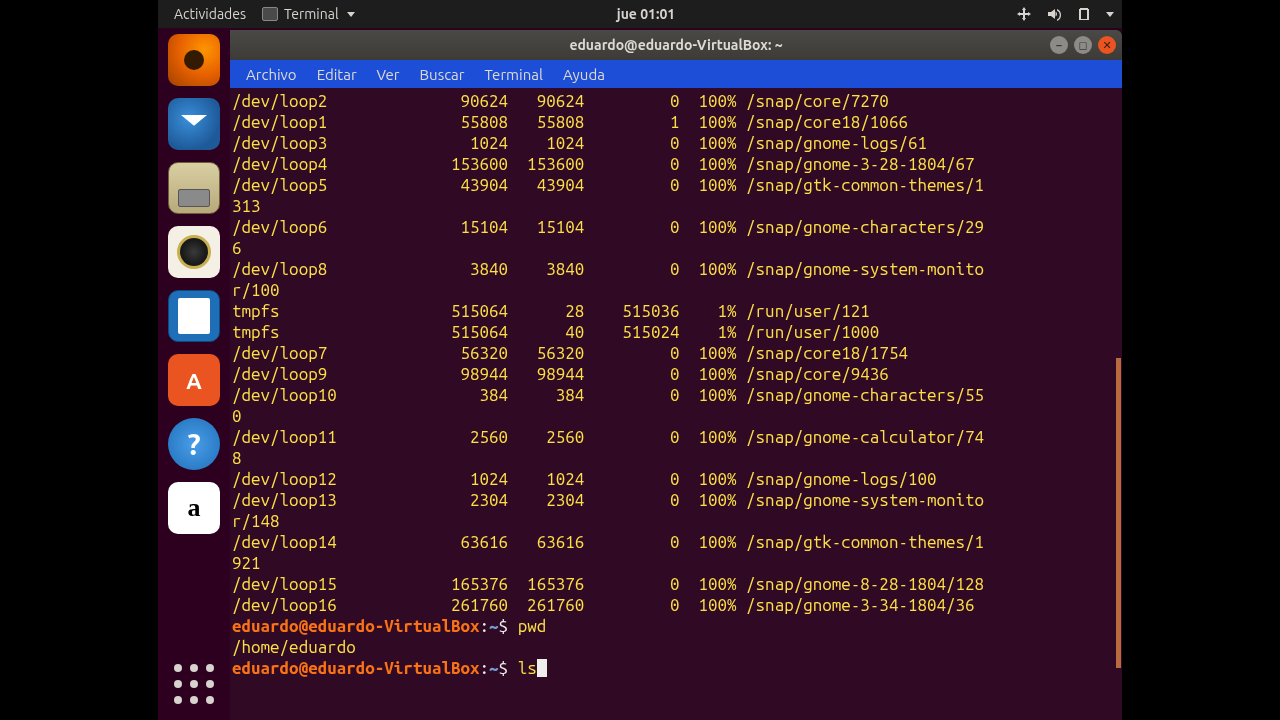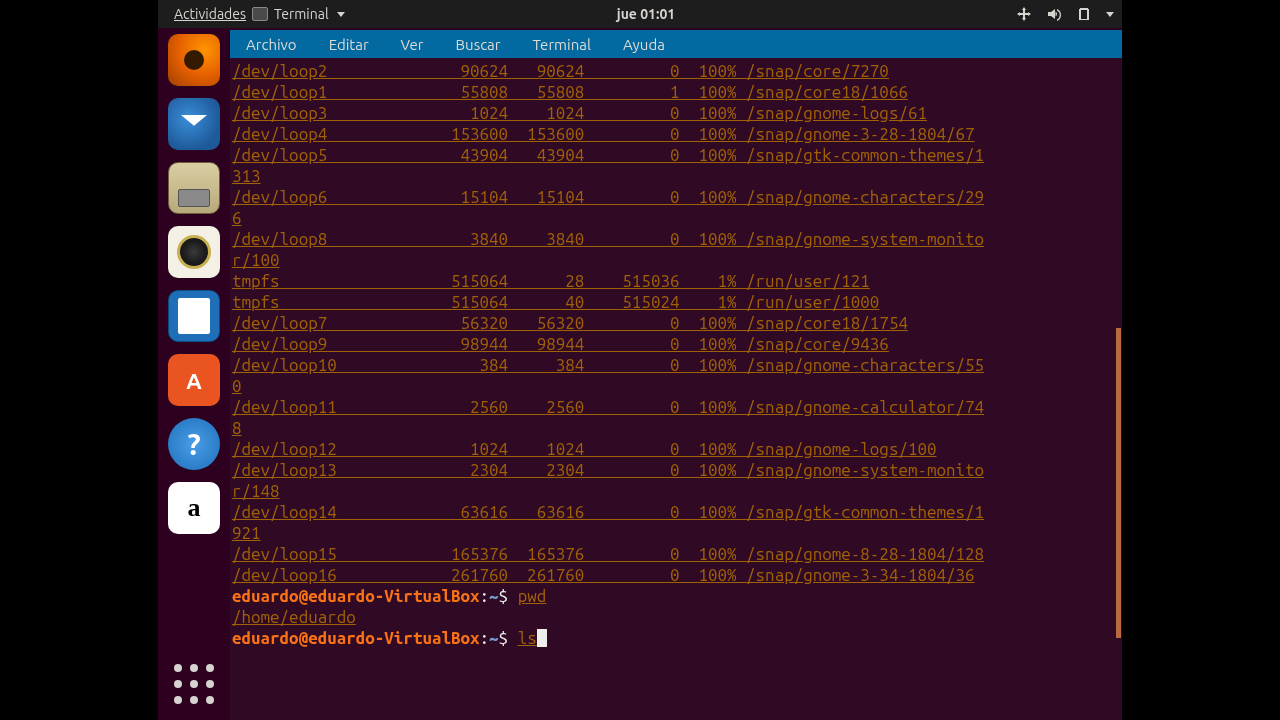--- a/index.html
+++ b/index.html
@@ -23,21 +23,21 @@
   .topbar {
     height: 28px;
     background: #1d1d1d;
     color: #d7d3cf;
     display: flex;
     align-items: center;
     font-size: 14px;
     padding: 0 8px;
     position: relative;
   }
-  .topbar .activities { margin-left: 8px; margin-right: 6px; cursor: pointer; text-decoration: underline;}
+  .topbar .activities { margin-left: 8px; margin-right: 16px; cursor: pointer;}
   .topbar .appmenu { display: flex; align-items: center; gap: 6px; cursor: pointer;}
   .topbar .appmenu .term-icon {
     width: 16px; height: 14px; background: #4a4a4a; border:1px solid #888; border-radius:2px;
     display:inline-block;
   }
   .topbar .appmenu .caret {
     width:0;height:0;border-left:4px solid transparent;border-right:4px solid transparent;border-top:5px solid #d7d3cf;
     margin-left:2px;
   }
   .topbar .clock {
@@ -162,27 +162,27 @@
     display: flex; align-items: center; justify-content: center;
     cursor: pointer;
     font-size: 11px;
     color: #3a3a3a;
   }
   .winbtn.min { background: #8c8b87; }
   .winbtn.max { background: #8c8b87; }
   .winbtn.close { background: #e95420; color:#3a1a0a;}
   .menubar {
     height: 28px;
-    background: #0369a1;
+    background: #1d4ed8;
     display: flex;
     align-items: center;
     padding-left: 6px;
     color: #dfdbd2;
     font-size: 15px;
-    gap: 12px;
+    gap: 0;
   }
   .menubar .mitem { padding: 4px 10px; cursor: pointer; }
   .termbody {
     flex: 1;
     background: #300a24;
     color: #eeeeec;
     font-family: "Ubuntu Mono", "DejaVu Sans Mono", monospace;
     font-size: 17px;
     line-height: 21px;
     padding: 2px 2px 2px 2px;
@@ -195,21 +195,21 @@
     position:absolute;
     right:1px;
     top:270px;
     width:5px;
     height:310px;
     background:#b96a3f;
   }
   .prompt { color: #f97316; font-weight: bold; }
   .dollar { color: #eeeeec; }
   .path { color: #729fcf; font-weight: bold; }
-  .file {color:#a16207;text-decoration:underline;}
+  .file {color:#fde047;}
   .cursor {
     display:inline-block;
     width:10px;height:18px;
     background:#eeeeec;
     vertical-align:text-bottom;
   }
 </style>
 </head>
 <body>
 
@@ -253,20 +253,28 @@
         <span></span>
         <span></span>
         <span></span>
         <span></span>
         <span></span>
         <span></span>
     </div>
   </div>
 
   <div class="termwin">
+    <div class="titlebar">
+      <span class="title">eduardo@eduardo-VirtualBox: ~</span>
+      <div class="winctrls">
+        <div class="winbtn min">–</div>
+        <div class="winbtn max">◻</div>
+        <div class="winbtn close">✕</div>
+      </div>
+    </div>
     <div class="menubar">
       <div class="mitem">Archivo</div>
       <div class="mitem">Editar</div>
       <div class="mitem">Ver</div>
       <div class="mitem">Buscar</div>
       <div class="mitem">Terminal</div>
       <div class="mitem">Ayuda</div>
     </div>
     <div class="termbody" id="termbody"><span class="file">/dev/loop2              90624   90624         0  100% /snap/core/7270</span>
 <span class="file">/dev/loop1              55808   55808         1  100% /snap/core18/1066</span>

